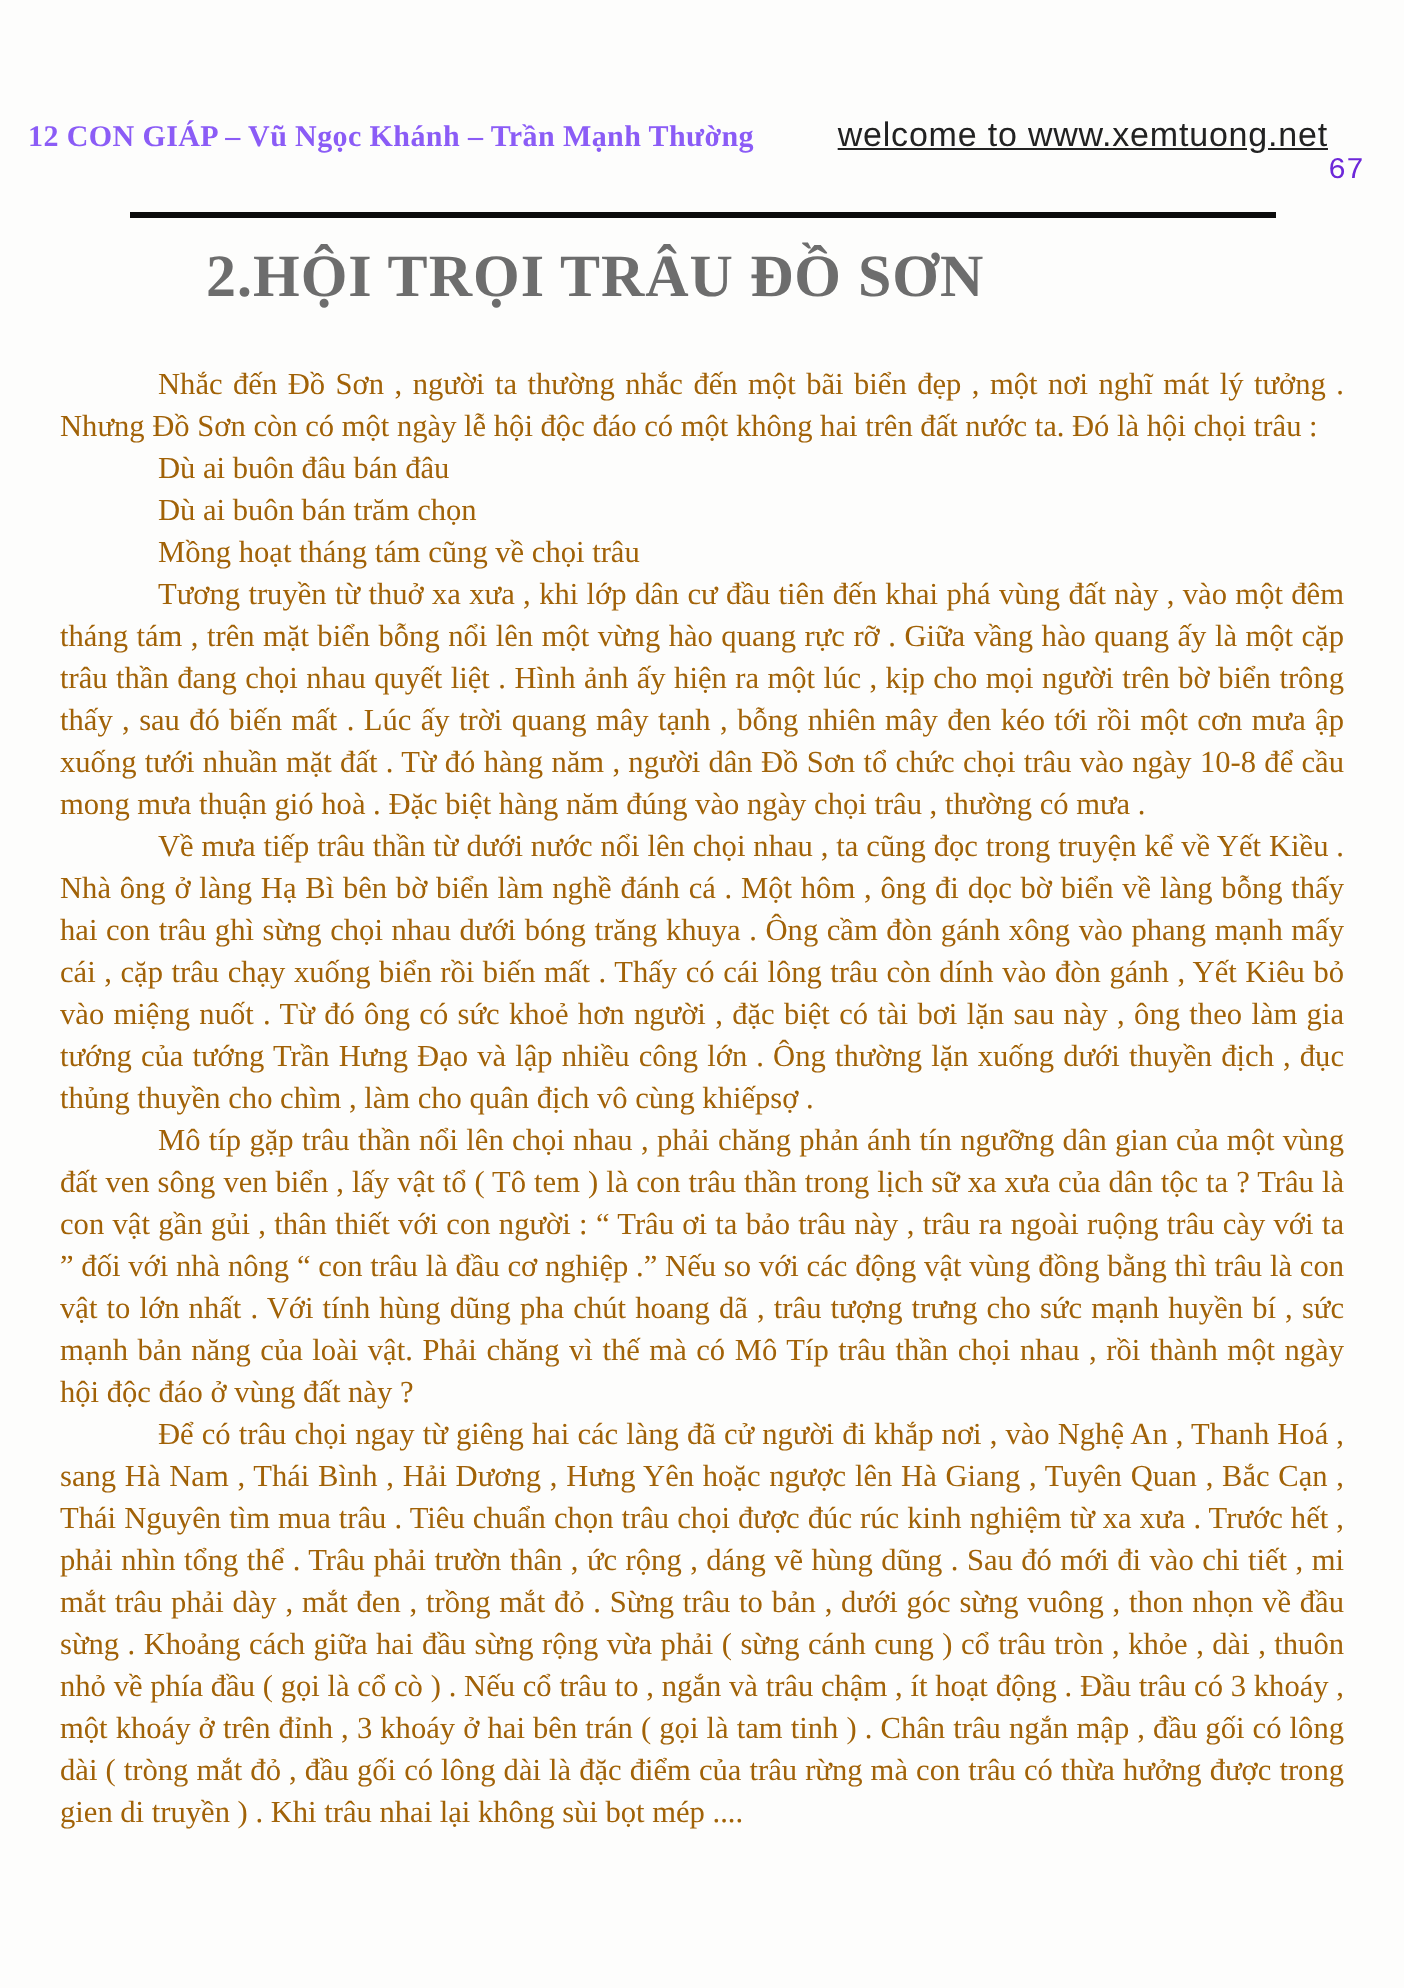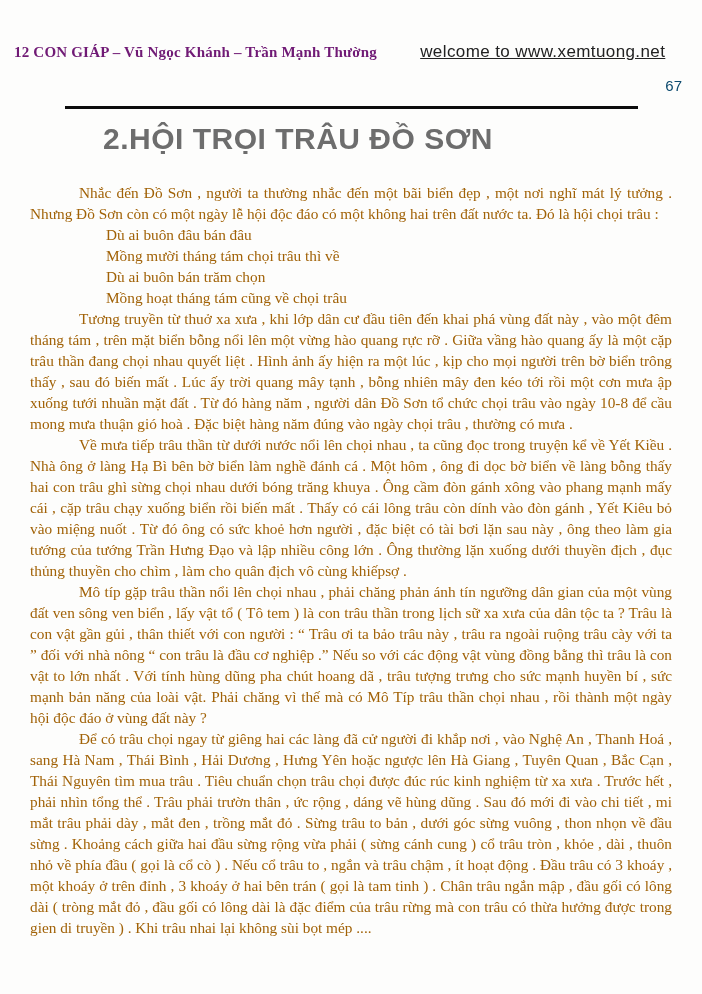--- a/index.html
+++ b/index.html
@@ -20,52 +20,52 @@
     display: flex;
     align-items: baseline;
     padding: 42px 20px 0 14px;
     white-space: nowrap;
   }
   .header-left {
     font-family: "Liberation Serif", "DejaVu Serif", serif;
     font-weight: 700;
     font-size: 15px;
     letter-spacing: 0.2px;
-    color: #701a75;
+    color: #8b5cf6;
   }
   .header-right {
     margin-left: auto;
     display: flex;
-    align-items: flex-start;
+    align-items: center;
   }
   .header-link {
     font-family: "Liberation Sans", "DejaVu Sans", sans-serif;
     font-size: 17px;
     letter-spacing: 0.4px;
     color: #222222;
     text-decoration: underline;
     cursor: pointer;
   }
   .header-pagenum {
-    font-family: Liberation Sans, sans-serif;
+    font-family: Liberation Mono, monospace;
     font-size: 15px;
-    color: #0c4a6e;
+    color: #6d28d9;
     margin-top: 35px;
   }
   
   .header-rule {
     height: 3px;
     width: 573px;
     margin: 12px 0 0 65px;
     background: #0c0c0c;
   }
   
   .chapter-title {
     margin: 13px 0 0 103px;
-    font-family: Liberation Sans, sans-serif;
+    font-family: Liberation Serif, serif;
     font-weight: 700;
     font-size: 30px;
     letter-spacing: 0.5px;
     color: #6d6d6d;
   }
   
   .body-text {
     margin: 26px 30px 0 30px;
     font-family: "Liberation Serif", "DejaVu Serif", serif;
     font-size: 15.3px;
@@ -74,21 +74,21 @@
     text-align: justify;
   }
   .body-text p {
     margin: 0;
     text-indent: 49px;
   }
   .verse-block {
     text-align: left;
   }
   .verse-line {
-    margin-left: 76px;
+    margin-left: 49px;
   }
 </style>
 </head>
 <body>
 
 <div class="page">
 
   <div class="header">
     <span class="header-left">12 CON GIÁP – Vũ Ngọc Khánh – Trần Mạnh Thường</span>
     <span class="header-right">
@@ -100,21 +100,20 @@
   <div class="header-rule"></div>
 
   <h1 class="chapter-title">2.HỘI TRỌI TRÂU ĐỒ SƠN</h1>
 
   <div class="body-text">
 
     <p>Nhắc đến Đồ Sơn , người ta thường nhắc đến một bãi biển đẹp , một nơi nghĩ mát lý tưởng . Nhưng Đồ Sơn còn có một ngày lễ hội độc đáo có một không hai trên đất nước ta. Đó là hội chọi trâu :</p>
 
     <div class="verse-block">
       <div class="verse-line">Dù ai buôn đâu bán đâu</div>
-      <div class="verse-line">Mồng mười tháng tám chọi trâu thì về</div>
       <div class="verse-line">Dù ai buôn bán trăm chọn</div>
       <div class="verse-line">Mồng hoạt tháng tám cũng về chọi trâu</div>
     </div>
 
     <p>Tương truyền từ thuở xa xưa , khi lớp dân cư đầu tiên đến khai phá vùng đất này , vào một đêm tháng tám , trên mặt biển bỗng nổi lên một vừng hào quang rực rỡ . Giữa vầng hào quang ấy là một cặp trâu thần đang chọi nhau quyết liệt . Hình ảnh ấy hiện ra một lúc , kịp cho mọi người trên bờ biển trông thấy , sau đó biến mất . Lúc ấy trời quang mây tạnh , bỗng nhiên mây đen kéo tới rồi một cơn mưa ập xuống tưới nhuần mặt đất . Từ đó hàng năm , người dân Đồ Sơn tổ chức chọi trâu vào ngày 10-8 để cầu  mong mưa thuận gió hoà . Đặc biệt hàng năm đúng vào ngày chọi trâu , thường có mưa .</p>
 
     <p>Về mưa tiếp trâu thần từ dưới nước nổi lên chọi nhau , ta cũng đọc trong truyện kể về Yết Kiều . Nhà ông ở làng Hạ Bì bên bờ biển làm nghề đánh cá . Một hôm , ông đi dọc bờ biển về làng bỗng thấy hai con trâu ghì sừng chọi nhau dưới bóng trăng khuya . Ông cầm đòn gánh xông vào phang mạnh mấy cái , cặp trâu chạy xuống biển rồi biến mất . Thấy có cái lông trâu còn dính vào đòn gánh , Yết Kiêu bỏ vào miệng nuốt . Từ đó ông có sức khoẻ hơn người , đặc biệt có tài bơi lặn sau này ,  ông theo làm gia tướng của tướng Trần Hưng Đạo và lập nhiều công lớn . Ông thường lặn xuống dưới thuyền địch , đục thủng thuyền cho chìm , làm cho quân địch vô cùng khiếpsợ .</p>
 
     <p>Mô típ gặp trâu thần nổi lên chọi nhau , phải chăng phản ánh tín ngưỡng dân gian của một vùng đất ven sông ven biển , lấy vật tổ ( Tô tem ) là con trâu thần trong lịch sữ xa xưa của dân tộc ta ? Trâu là con vật gần gủi , thân thiết với con người  : “ Trâu ơi ta bảo trâu này , trâu ra ngoài ruộng trâu cày với ta ” đối với nhà nông “ con trâu là đầu cơ nghiệp .” Nếu so với các động vật vùng đồng bằng thì  trâu là con vật to lớn nhất . Với tính hùng dũng pha chút hoang dã , trâu tượng trưng cho sức mạnh huyền bí , sức mạnh bản năng của loài vật. Phải chăng vì thế mà có Mô Típ trâu thần chọi nhau , rồi thành một ngày hội độc đáo ở vùng đất này ?</p>
 

